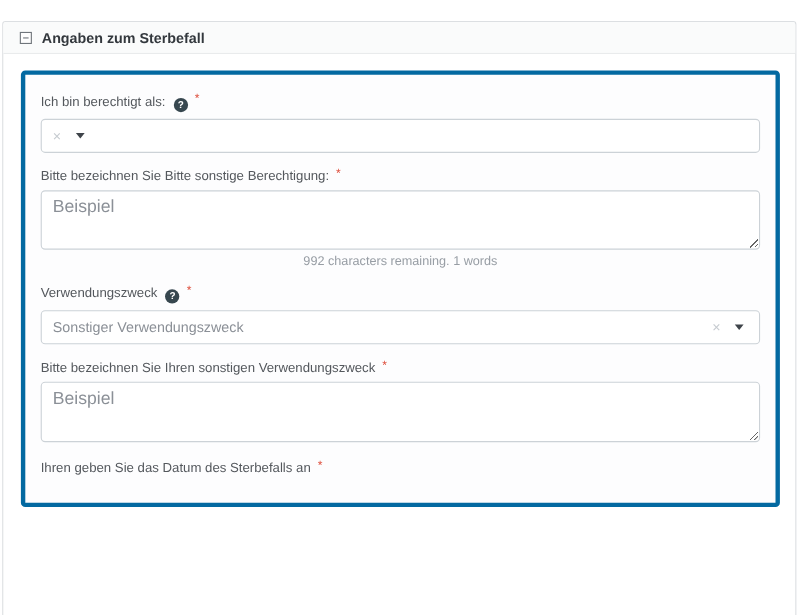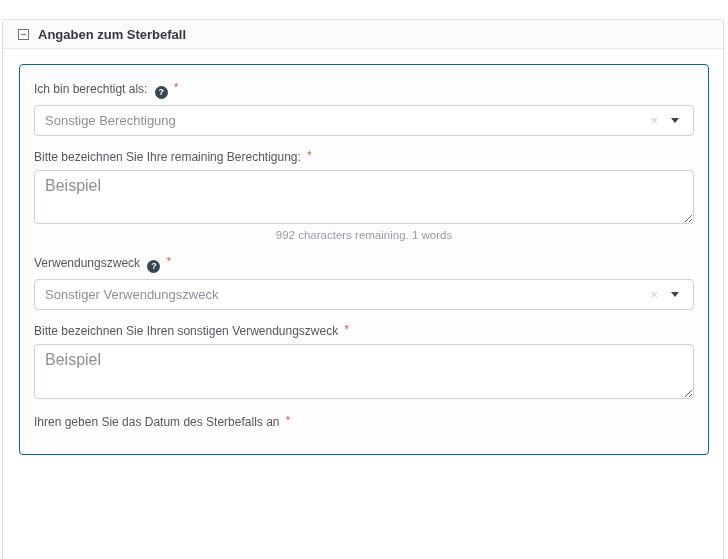--- a/index.html
+++ b/index.html
@@ -21,21 +21,21 @@
   .collapse-box {
     width:11px; height:11px; border:1px solid #6f757b; background:#fdfdfd;
     position:relative; flex:0 0 auto;
   }
   .collapse-box::after {
     content:""; position:absolute; left:2px; right:2px; top:4px; height:1px; background:#6f757b;
   }
   .panel-title { font-size:13px; font-weight:bold; color:#33383d; }
   .panel-body { padding:15px 14px 0 16px; }
   .fieldset {
-    border:1px solid #0369a1; border-radius:4px; background:#fdfdfe;
+    border:4px solid #0369a1; border-radius:4px; background:#fdfdfe;
     padding:17px 14px 12px 14px;
   }
   .form-group { margin-bottom:14px; }
   .form-group.mb-md { margin-bottom:16px; }
   .form-group.mb-sm { margin-bottom:13px; }
   .form-group.last { margin-bottom:0; }
   .field-label {
     display:block; font-size:12px; color:#54585d; margin-bottom:6px; line-height:14px;
   }
   .help-badge {
@@ -101,29 +101,28 @@
   <div class="panel-body">
     <div class="fieldset">
 
       <div class="form-group">
         <label class="field-label">
           <span>Ich bin berechtigt als:</span>
           <span class="help-badge">?</span>
           <span class="req">*</span>
         </label>
         <div class="select-box">
-          <span class="select-value">Sonstige Berechtigung</span>
           <span class="clear-x">×</span>
           <span class="caret-down"></span>
         </div>
       </div>
 
       <div class="form-group">
         <label class="field-label">
-          <span>Bitte bezeichnen Sie Ihre remaining Berechtigung:</span>
+          <span>Bitte bezeichnen Sie Bitte sonstige Berechtigung:</span>
           <span class="req">*</span>
         </label>
         <textarea class="form-textarea" style="">Beispiel</textarea>
         <div class="counter">992 characters remaining. 1 words</div>
       </div>
 
       <div class="form-group">
         <label class="field-label">
           <span>Verwendungszweck</span>
           <span class="help-badge">?</span>

